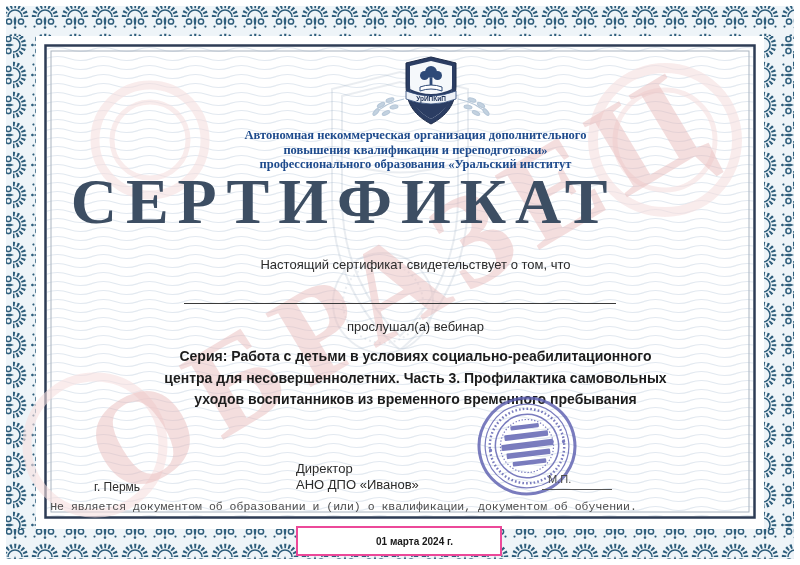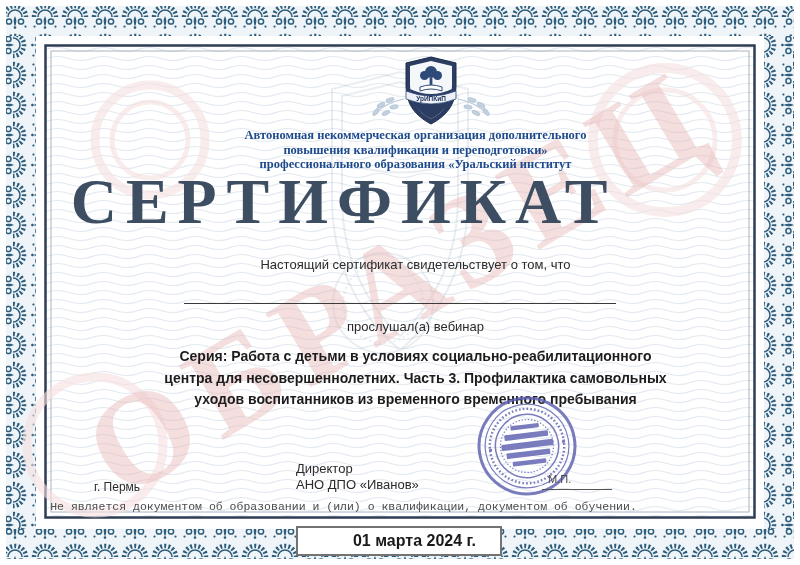--- a/index.html
+++ b/index.html
@@ -42,23 +42,23 @@
     left:0; top:346px; width:800px; text-align:center;
     font-size:14px; font-weight:bold; line-height:21.5px; color:#1c1c1c;
   }
   .city { left:63px; top:480px; font-size:12px; color:#2b2b2b; }
   .signer { left:265px; top:461px; font-size:13px; line-height:15.5px; color:#2b2b2b; }
   .mp { left:517px; top:473px; font-size:11px; color:#4a4a4a; }
   .sig-line { left:542px; top:489px; width:70px; border-top:1.5px solid #555; }
   .disclaimer { left:0; top:500px; width:656px; text-align:center; font-size:11.5px; color:#4c4c4c;font-family:Liberation Mono, monospace; }
   .date-box {
     left:296px; top:526px; width:206px; height:30px;
-    background:#ffffff; border:2px solid #737373;
+    background:#ffffff; border:2px solid #ec4899;
     display:flex; align-items:center; justify-content:center;
-    font-size:16px; font-weight:bold; color:#1a1a1a; z-index:5;
+    font-size:10px; font-weight:bold; color:#1a1a1a; z-index:5;
   }
   .logo-wrap { left:335px; top:52px; width:130px; height:80px; }
   .stamp-wrap { left:445px; top:395px; width:102px; height:102px; opacity:0.82; }
 </style>
 </head>
 <body>
 
 <div class="page">
 
   <svg class="deco" width="800" height="565" viewBox="0 0 800 565">

